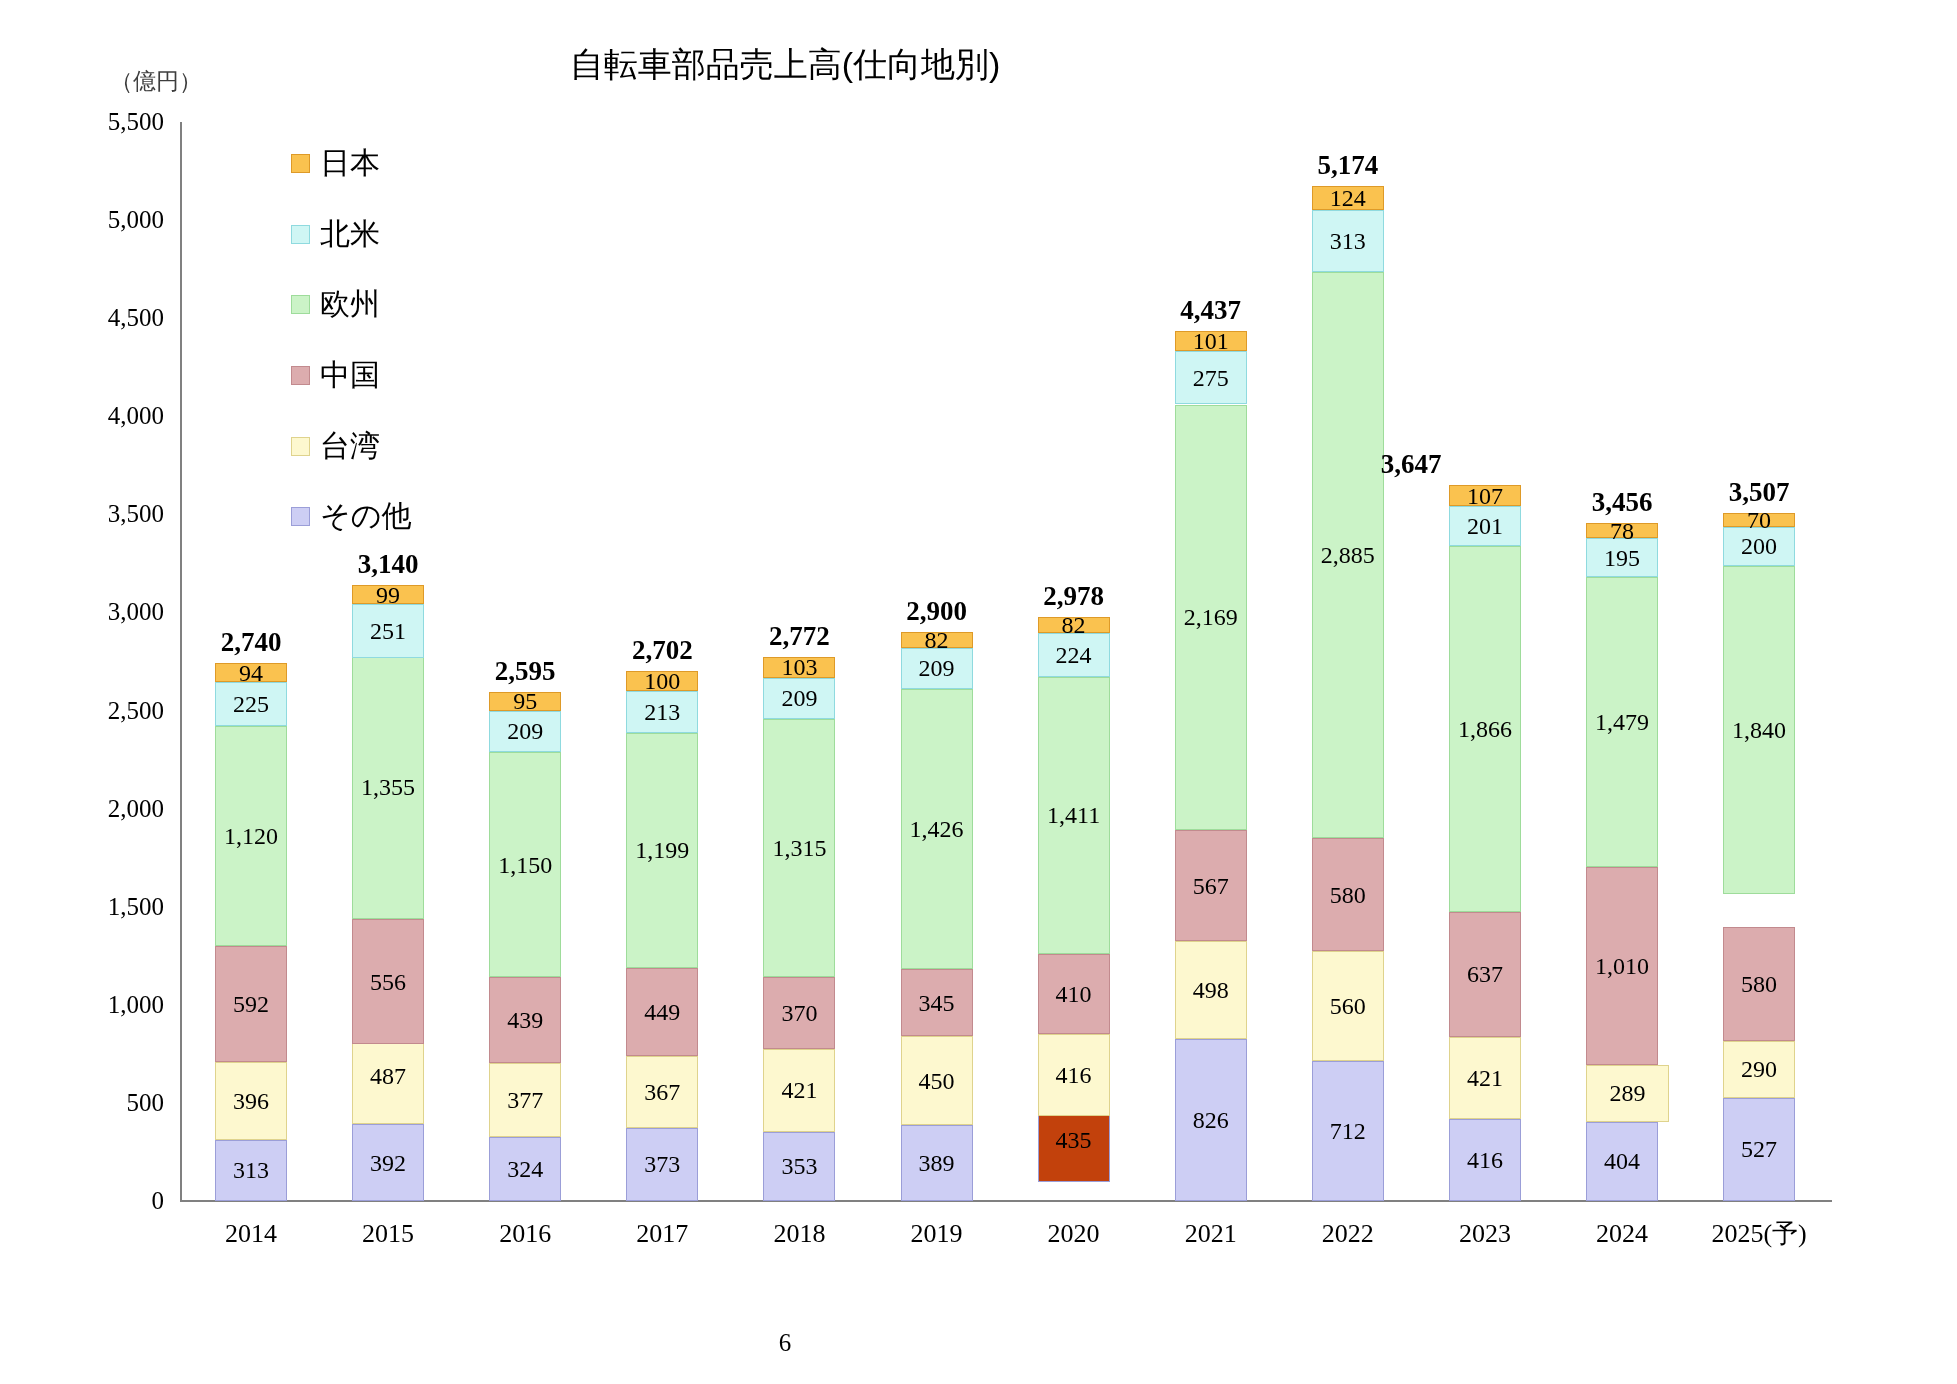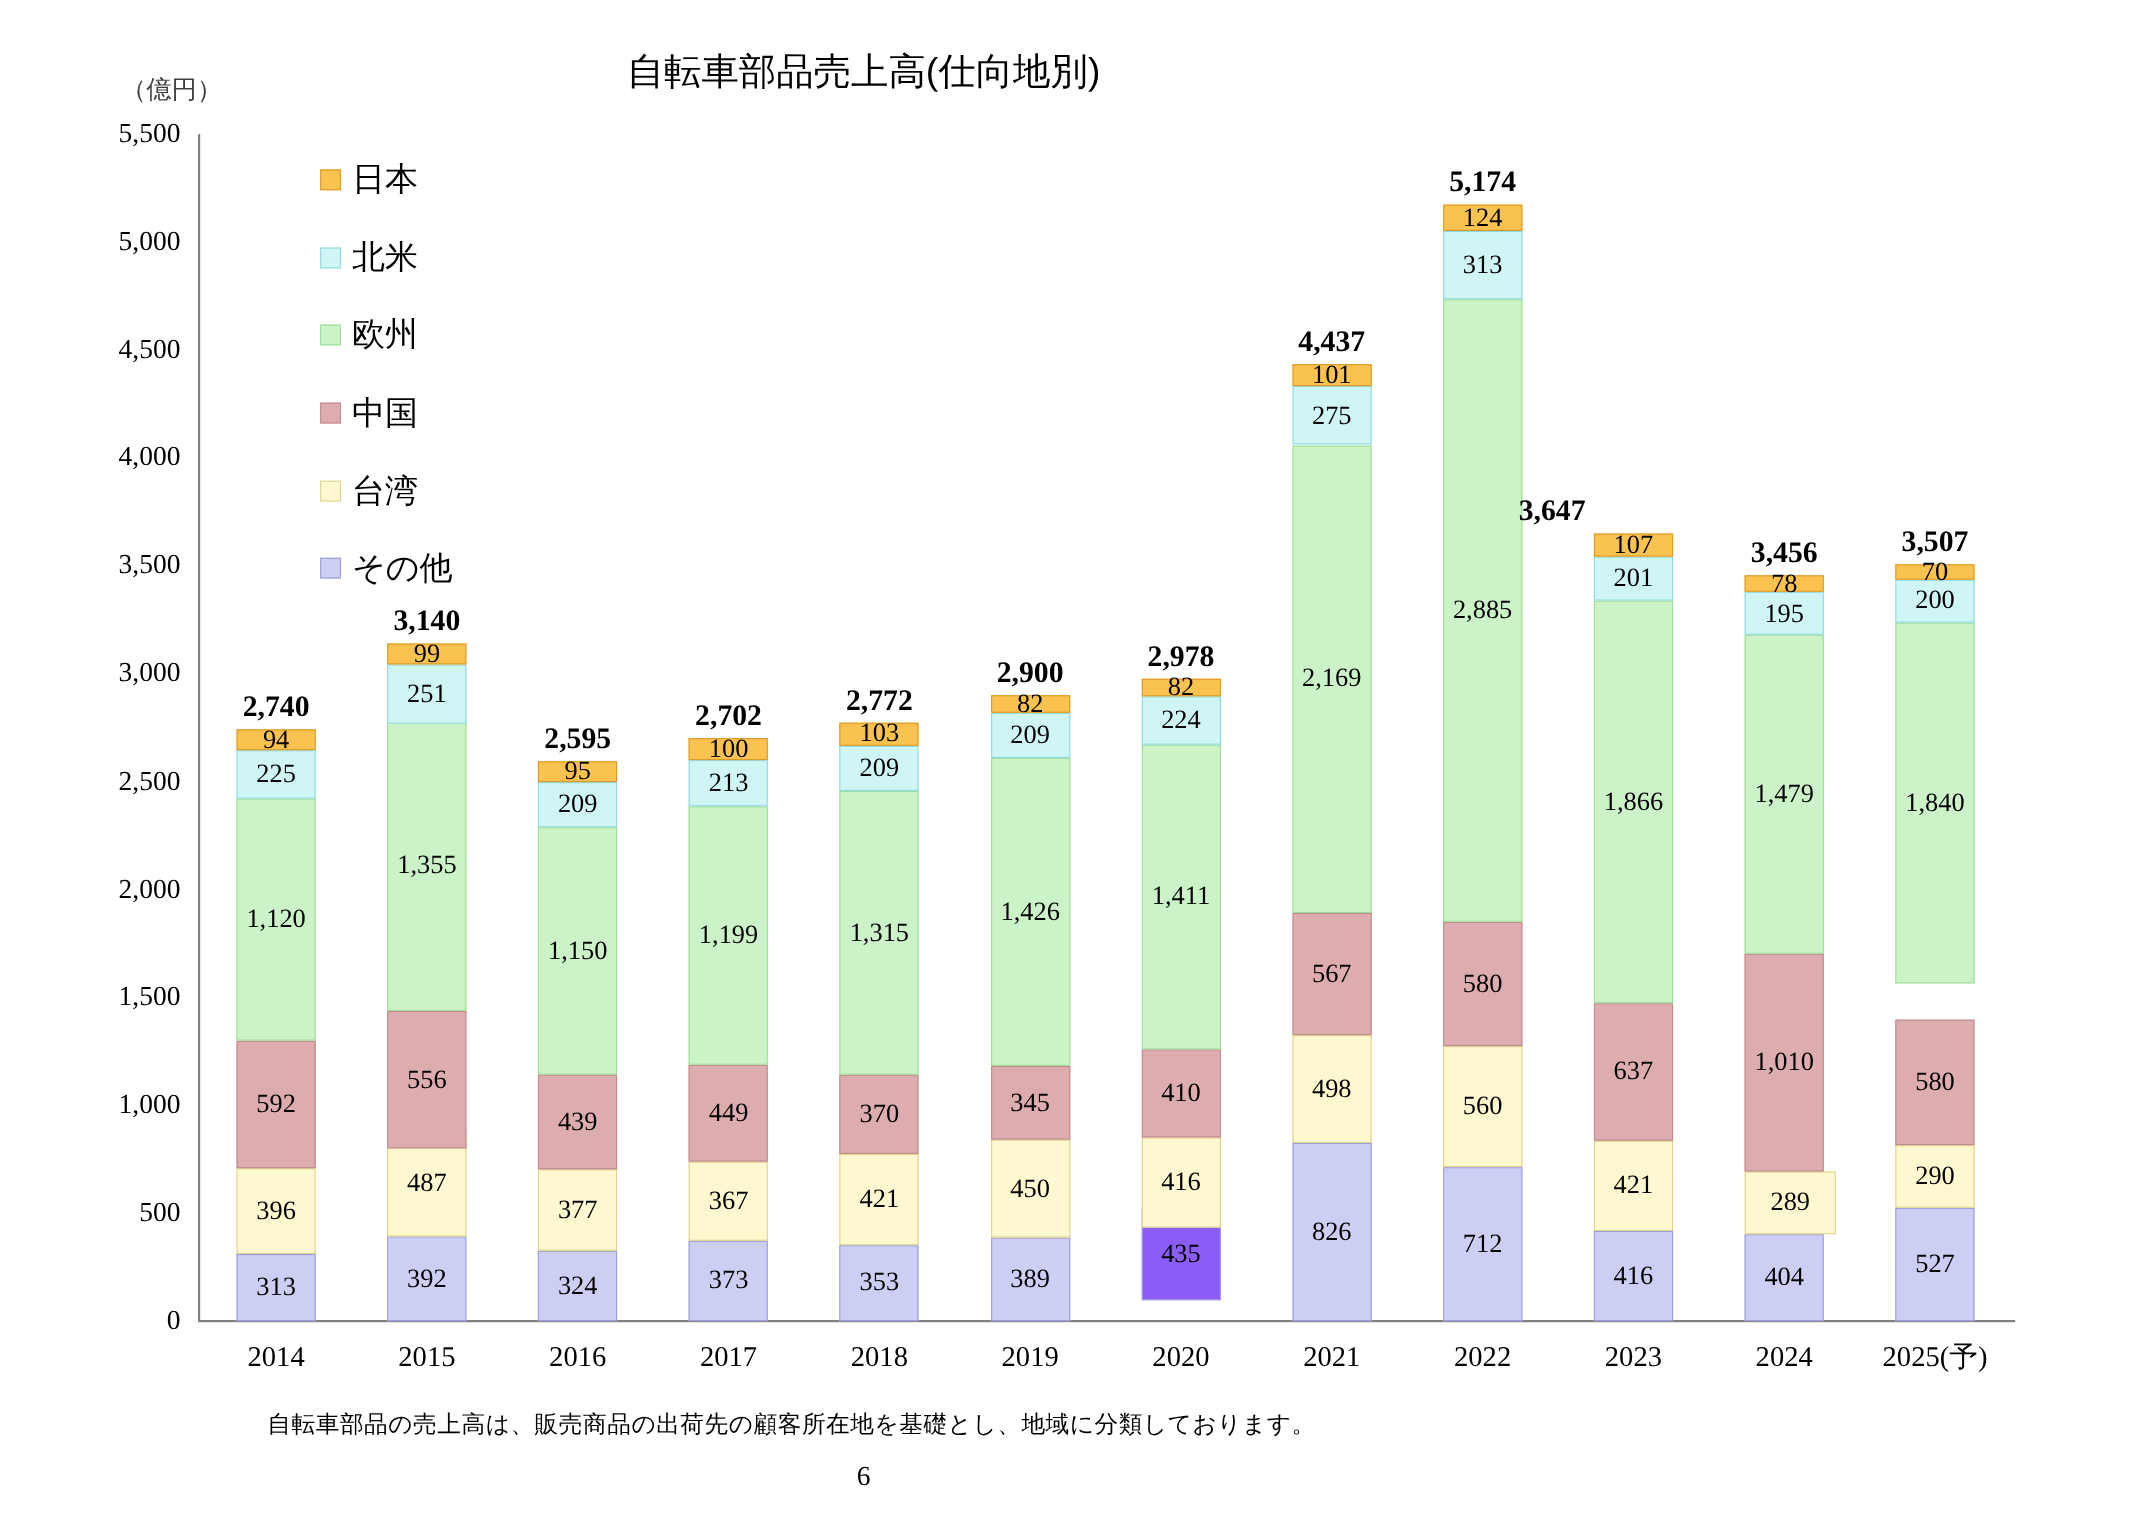--- a/index.html
+++ b/index.html
@@ -184,21 +184,21 @@
         <div class="seg" style="left: 900.5px; width: 72px; top: 688.965px; height: 279.755px; background: rgb(203, 243, 199); border-color: rgb(158, 220, 155);">
           <div class="seg-label">1,426</div>
         </div>
         <div class="seg" style="left: 900.5px; width: 72px; top: 647.963px; height: 41.002px; background: rgb(207, 246, 244); border-color: rgb(143, 218, 223);">
           <div class="seg-label">209</div>
         </div>
         <div class="seg" style="left: 900.5px; width: 72px; top: 631.877px; height: 16.0869px; background: rgb(250, 194, 79); border-color: rgb(222, 154, 40);">
           <div class="seg-label">82</div>
         </div>
         <div class="total" style="left: 846.5px; top: 594.877px;">2,900</div>
-        <div class="seg" style="left: 1037.6px; width: 72px; top: 1097px; height: 85.3391px; background: #8b5cf6; border-color: rgb(155, 158, 216);">
+        <div class="seg" style="left: 1037.6px; width: 72px; top: 1097px; height: 85.3391px; background: #c2410c; border-color: rgb(155, 158, 216);">
           <div class="seg-label">435</div>
         </div>
         <div class="seg" style="left: 1037.6px; width: 72px; top: 1034.05px; height: 81.6116px; background: rgb(253, 248, 207); border-color: rgb(223, 211, 141);">
           <div class="seg-label">416</div>
         </div>
         <div class="seg" style="left: 1037.6px; width: 72px; top: 953.615px; height: 80.4345px; background: rgb(220, 172, 174); border-color: rgb(194, 138, 142);">
           <div class="seg-label">410</div>
         </div>
         <div class="seg" style="left: 1037.6px; width: 72px; top: 676.802px; height: 276.813px; background: rgb(203, 243, 199); border-color: rgb(158, 220, 155);">
           <div class="seg-label">1,411</div>
@@ -315,15 +315,14 @@
         <div class="xlabel" style="left: 841.5px;">2019</div>
         <div class="xlabel" style="left: 978.6px;">2020</div>
         <div class="xlabel" style="left: 1115.7px;">2021</div>
         <div class="xlabel" style="left: 1252.8px;">2022</div>
         <div class="xlabel" style="left: 1389.9px;">2023</div>
         <div class="xlabel" style="left: 1527px;">2024</div>
         <div class="xlabel" style="left: 1664.1px;">2025(予)</div>
       </div>
   </div>
 
-  <div class="footnote">自転車部品の売上高は、販売商品の出荷先の顧客所在地を基礎とし、地域に分類しております。</div>
   <div class="pagenum">6</div>
 </div>
 
 </body></html>

